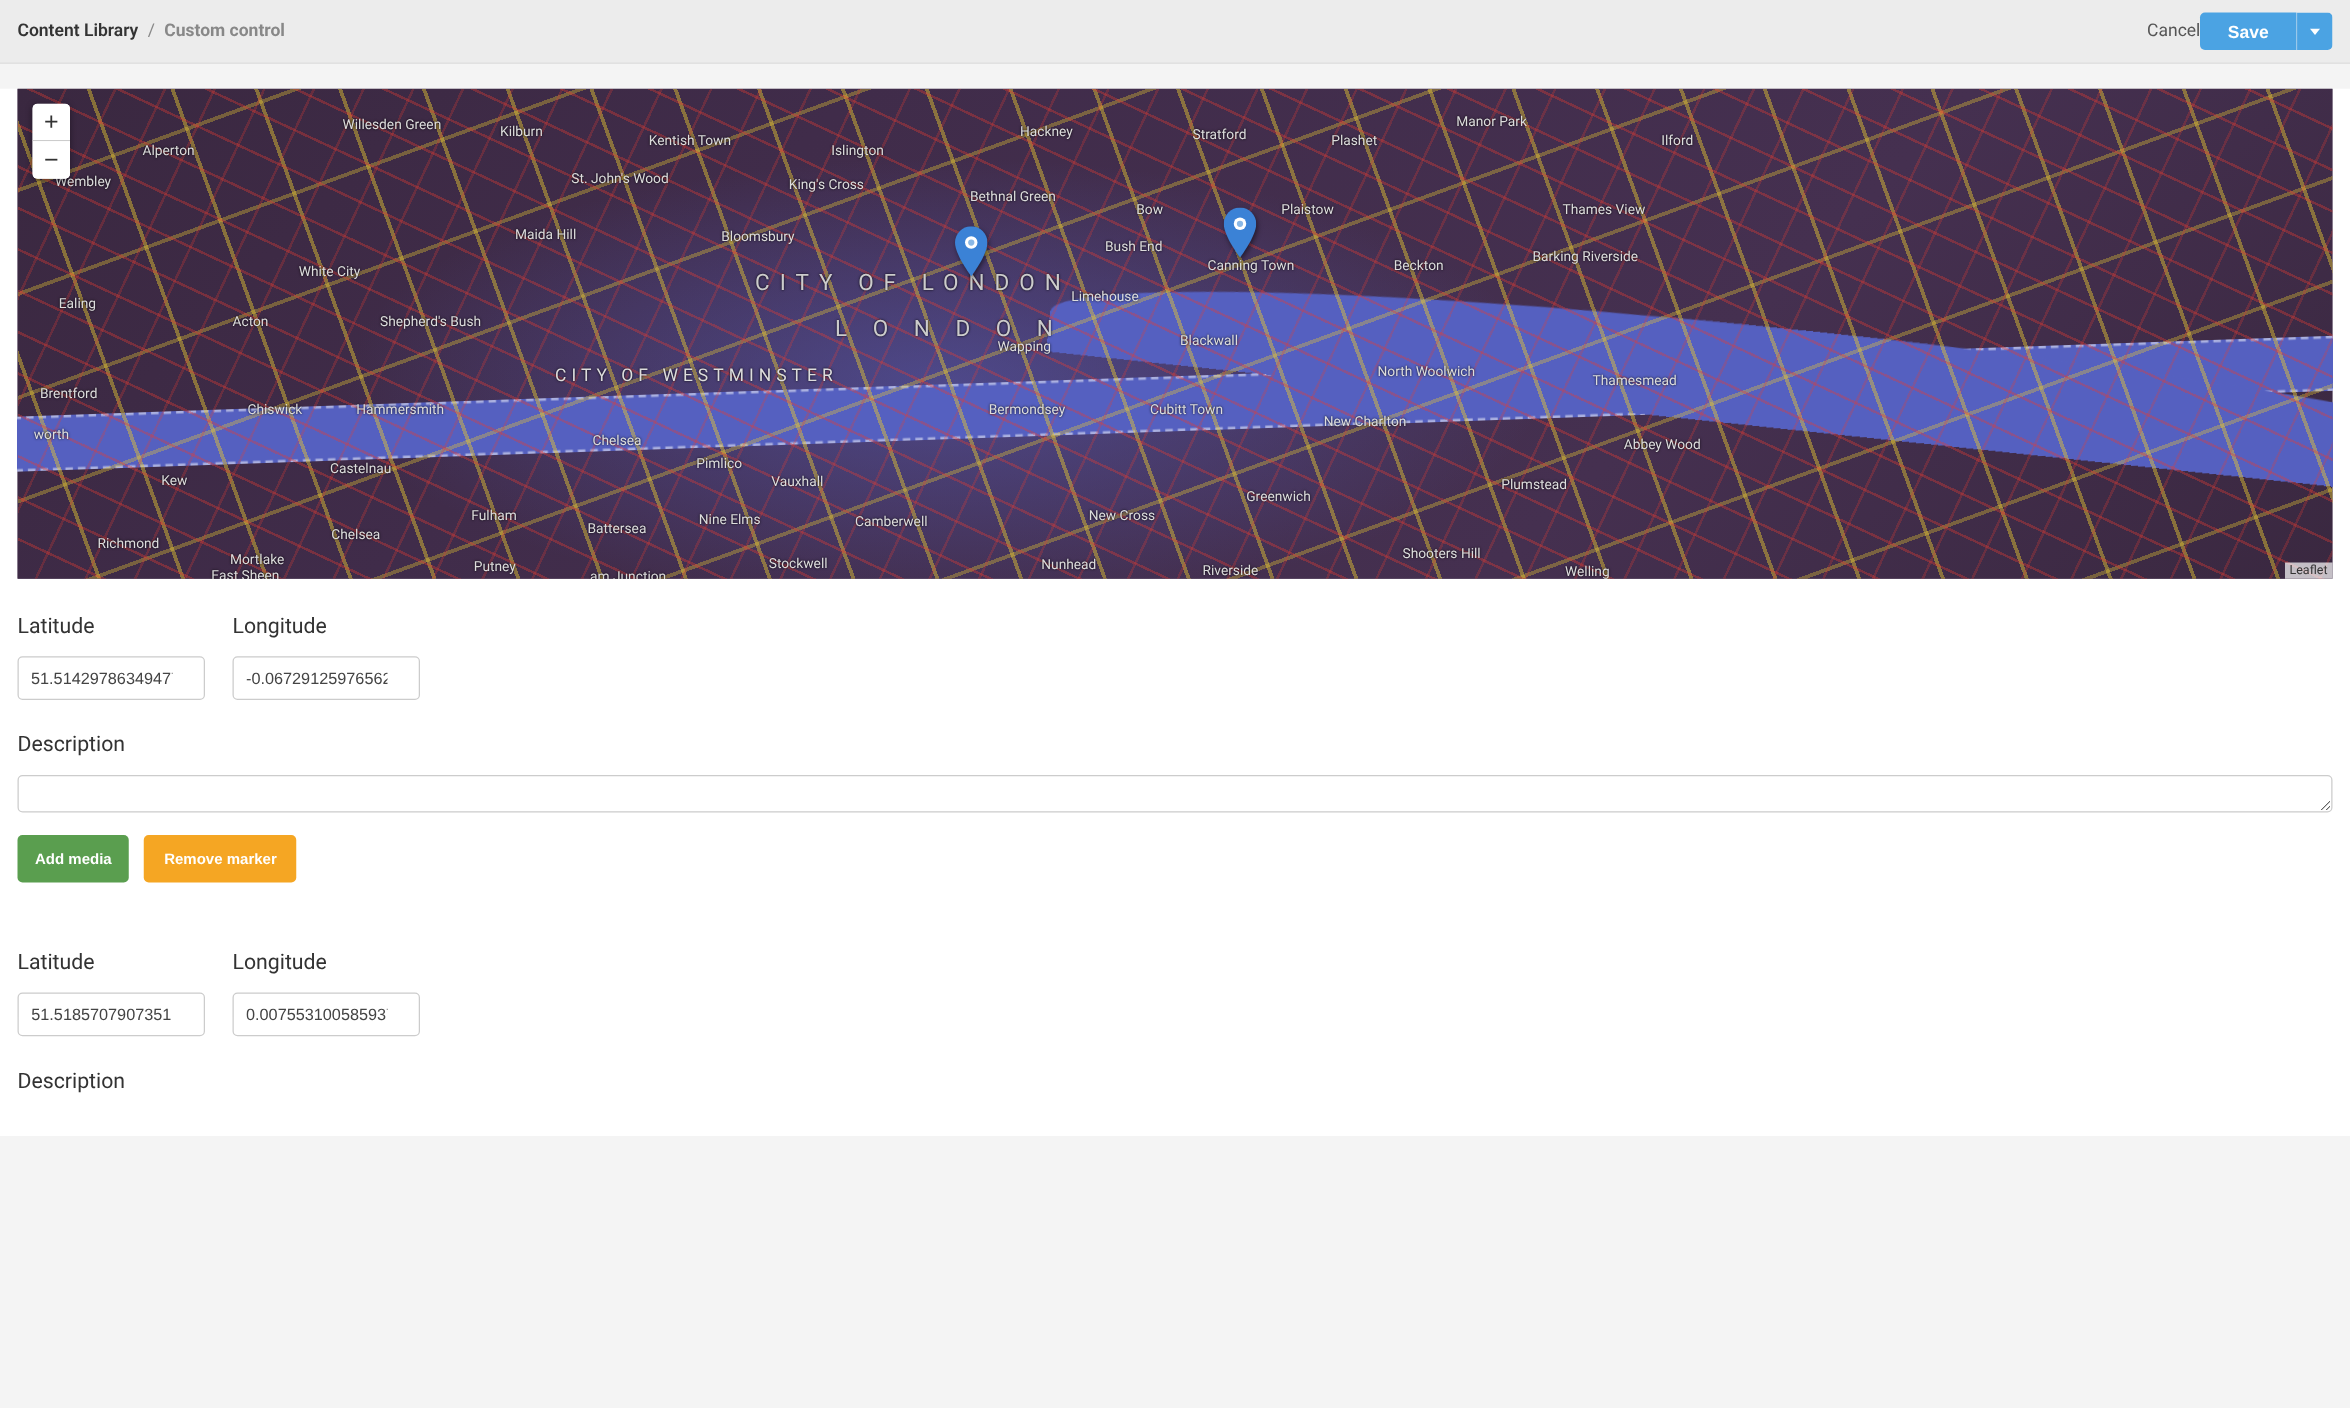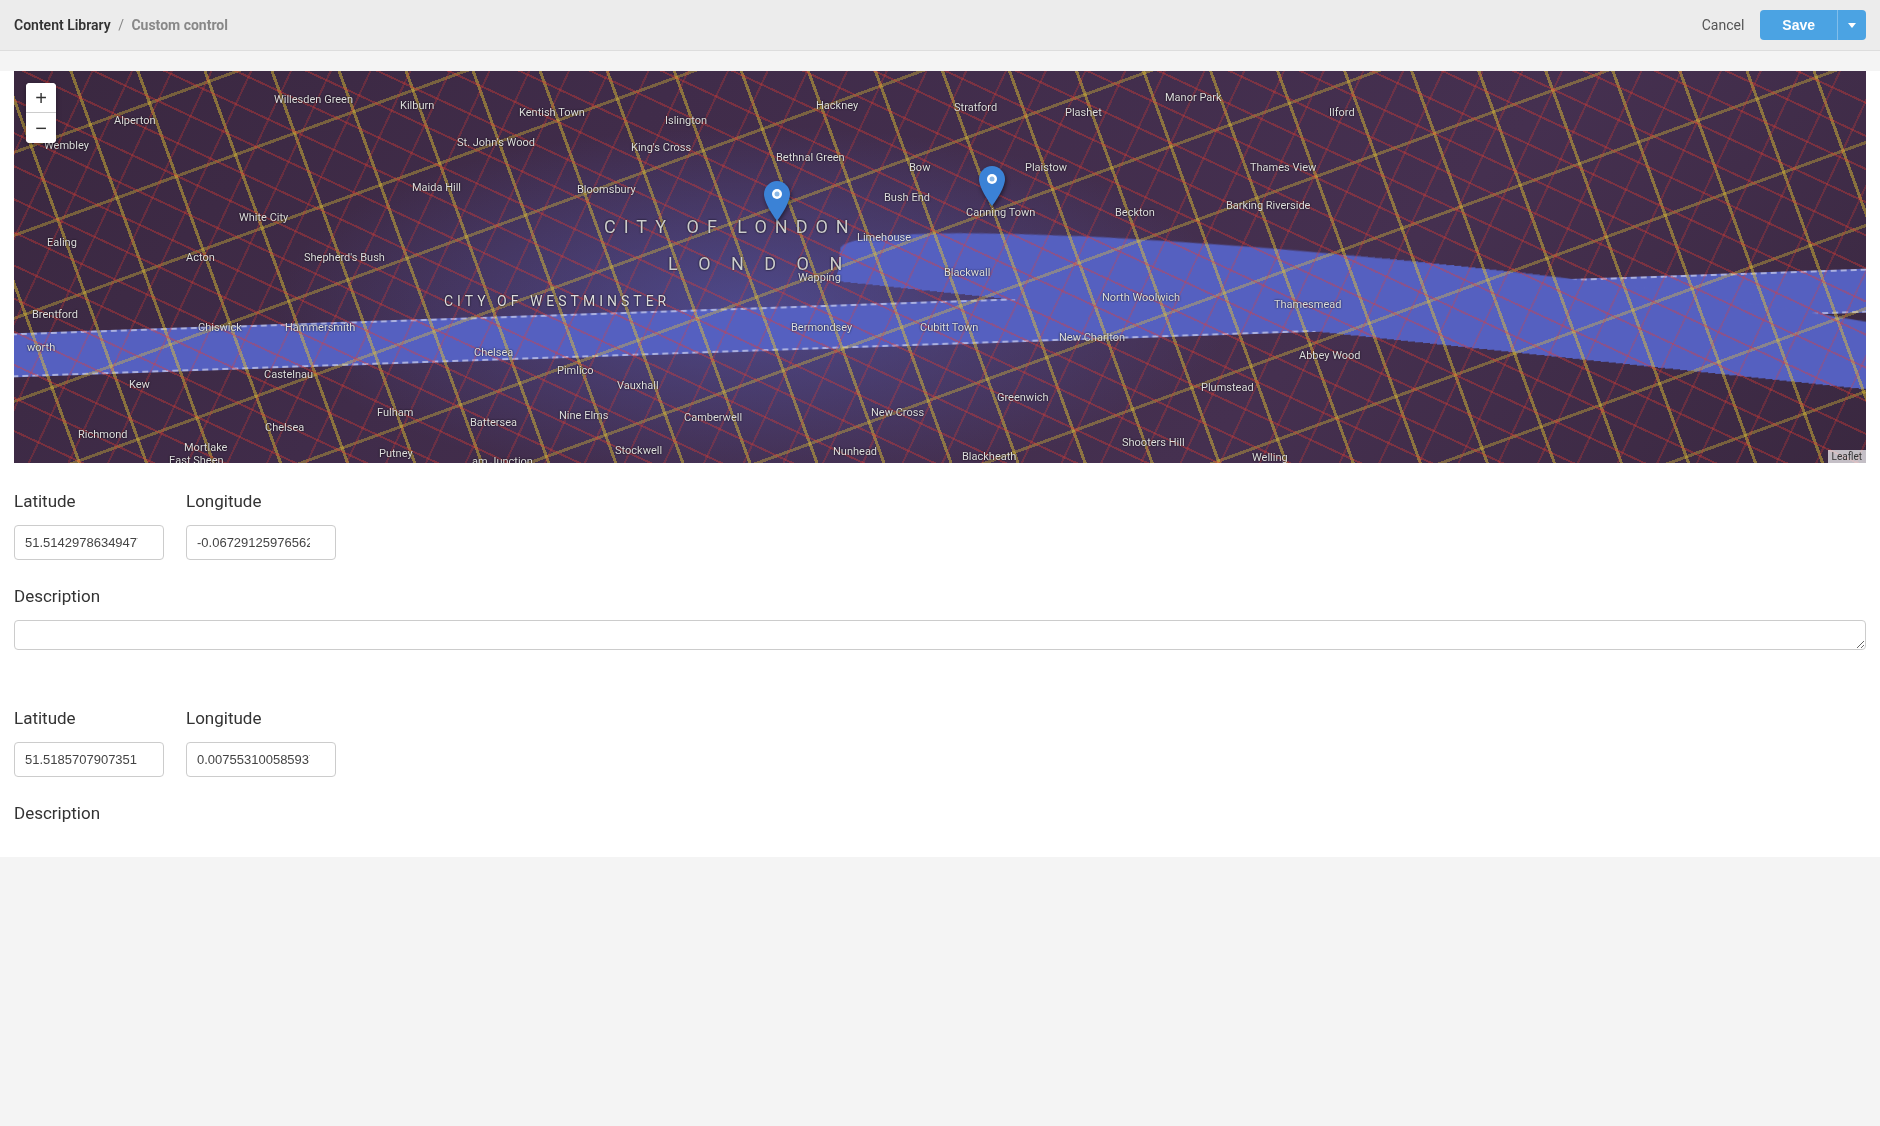--- a/index.html
+++ b/index.html
@@ -9,21 +9,21 @@
   display: flex;
   align-items: center;
   justify-content: space-between;
   padding: 10px 14px;
   background: #ececec;
   border-bottom: 1px solid #ddd;
 }
 .breadcrumb { font-size: 14px; color: #333; font-weight: 600; }
 .breadcrumb .sep { color: #888; margin: 0 4px; font-weight: 400; }
 .breadcrumb .current { color: #888; font-weight: 700; }
-.header-actions { display: flex; align-items: center; gap: 16px; }
+.header-actions { display: flex; align-items: center; }
 .cancel-link { color: #555; font-size: 14px; cursor: pointer; }
 .save-group { display: flex; }
 .save-btn {
   background: #4ba3e3;
   color: #fff;
   border: none;
   padding: 7px 22px;
   font-size: 14px;
   font-weight: 600;
   border-radius: 4px 0 0 4px;
@@ -282,21 +282,21 @@
     <span class="map-label" style="top:335px;left:857px">New Cross</span>
     <span class="map-label" style="top:320px;left:983px">Greenwich</span>
     <span class="map-label" style="top:310px;left:1187px">Plumstead</span>
     <span class="map-label" style="top:383px;left:155px">East Sheen</span>
     <span class="map-label" style="top:370px;left:170px">Mortlake</span>
     <span class="map-label" style="top:376px;left:365px">Putney</span>
     <span class="map-label" style="top:338px;left:545px">Nine Elms</span>
     <span class="map-label" style="top:384px;left:458px">am Junction</span>
     <span class="map-label" style="top:373px;left:601px">Stockwell</span>
     <span class="map-label" style="top:374px;left:819px">Nunhead</span>
-    <span class="map-label" style="top:379px;left:948px">Blackheath</span>
+    <span class="map-label" style="top:379px;left:948px">Riverside</span>
     <span class="map-label" style="top:380px;left:1238px">Welling</span>
     <span class="map-label" style="top:365px;left:1108px">Shooters Hill</span>
     <span class="map-label" style="top:270px;left:13px">worth</span>
 
     <div class="marker" style="top:110px;left:750px">
       <svg viewBox="0 0 26 40">
           <path d="M13 0C6 0 0 6 0 13c0 10 13 27 13 27s13-17 13-27C26 6 20 0 13 0z" fill="#3b82d6"></path>
           <circle cx="13" cy="13" r="5" fill="#fff"></circle>
           <circle cx="13" cy="13" r="2.5" fill="#8ab8e6"></circle>
         </svg>
@@ -322,20 +322,24 @@
         <label>Latitude</label>
         <input type="number" step="any" class="num-input" value="51.51429786349477" style="">
       </div>
       <div class="form-group">
         <label>Longitude</label>
         <input type="number" step="any" class="num-input" value="-0.06729125976562501" style="">
       </div>
     </div>
     <label class="desc-label">Description</label>
     <textarea class="desc-input" style=""></textarea>
+    <div class="btn-row">
+      <button class="btn-green">Add media</button>
+      <button class="btn-orange">Remove marker</button>
+    </div>
   </div>
 
   <div class="marker-section-2">
     <div class="form-row">
       <div class="form-group">
         <label>Latitude</label>
         <input type="number" step="any" class="num-input" value="51.5185707907351" style="">
       </div>
       <div class="form-group">
         <label>Longitude</label>

